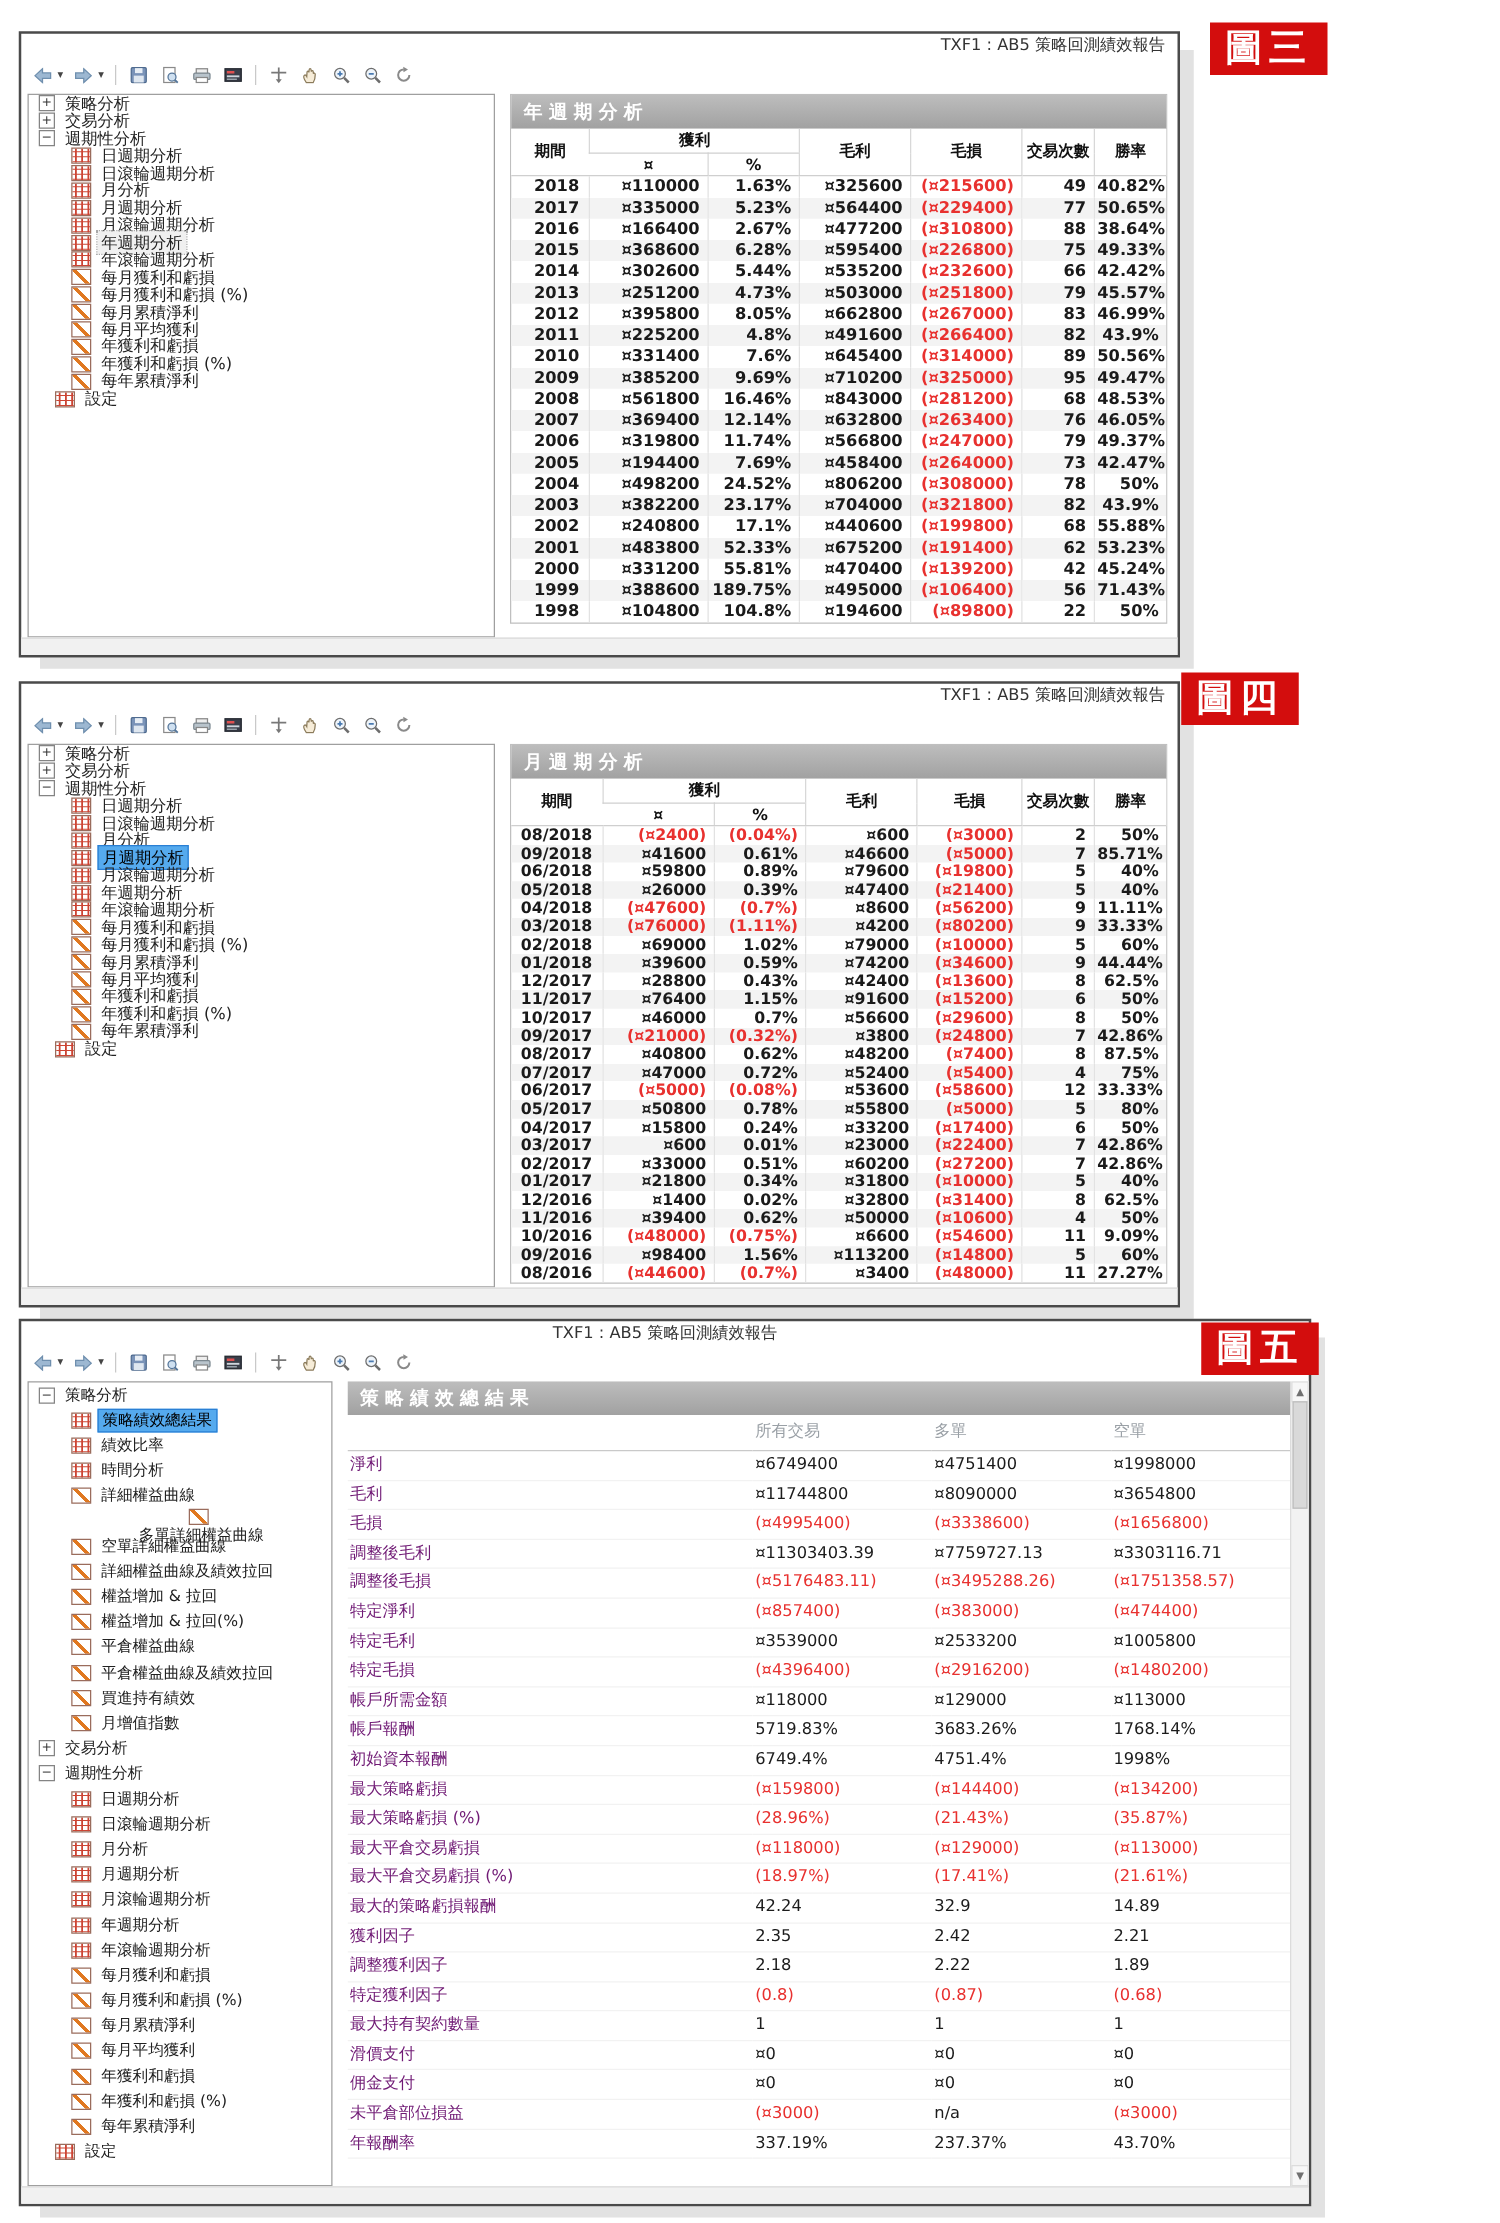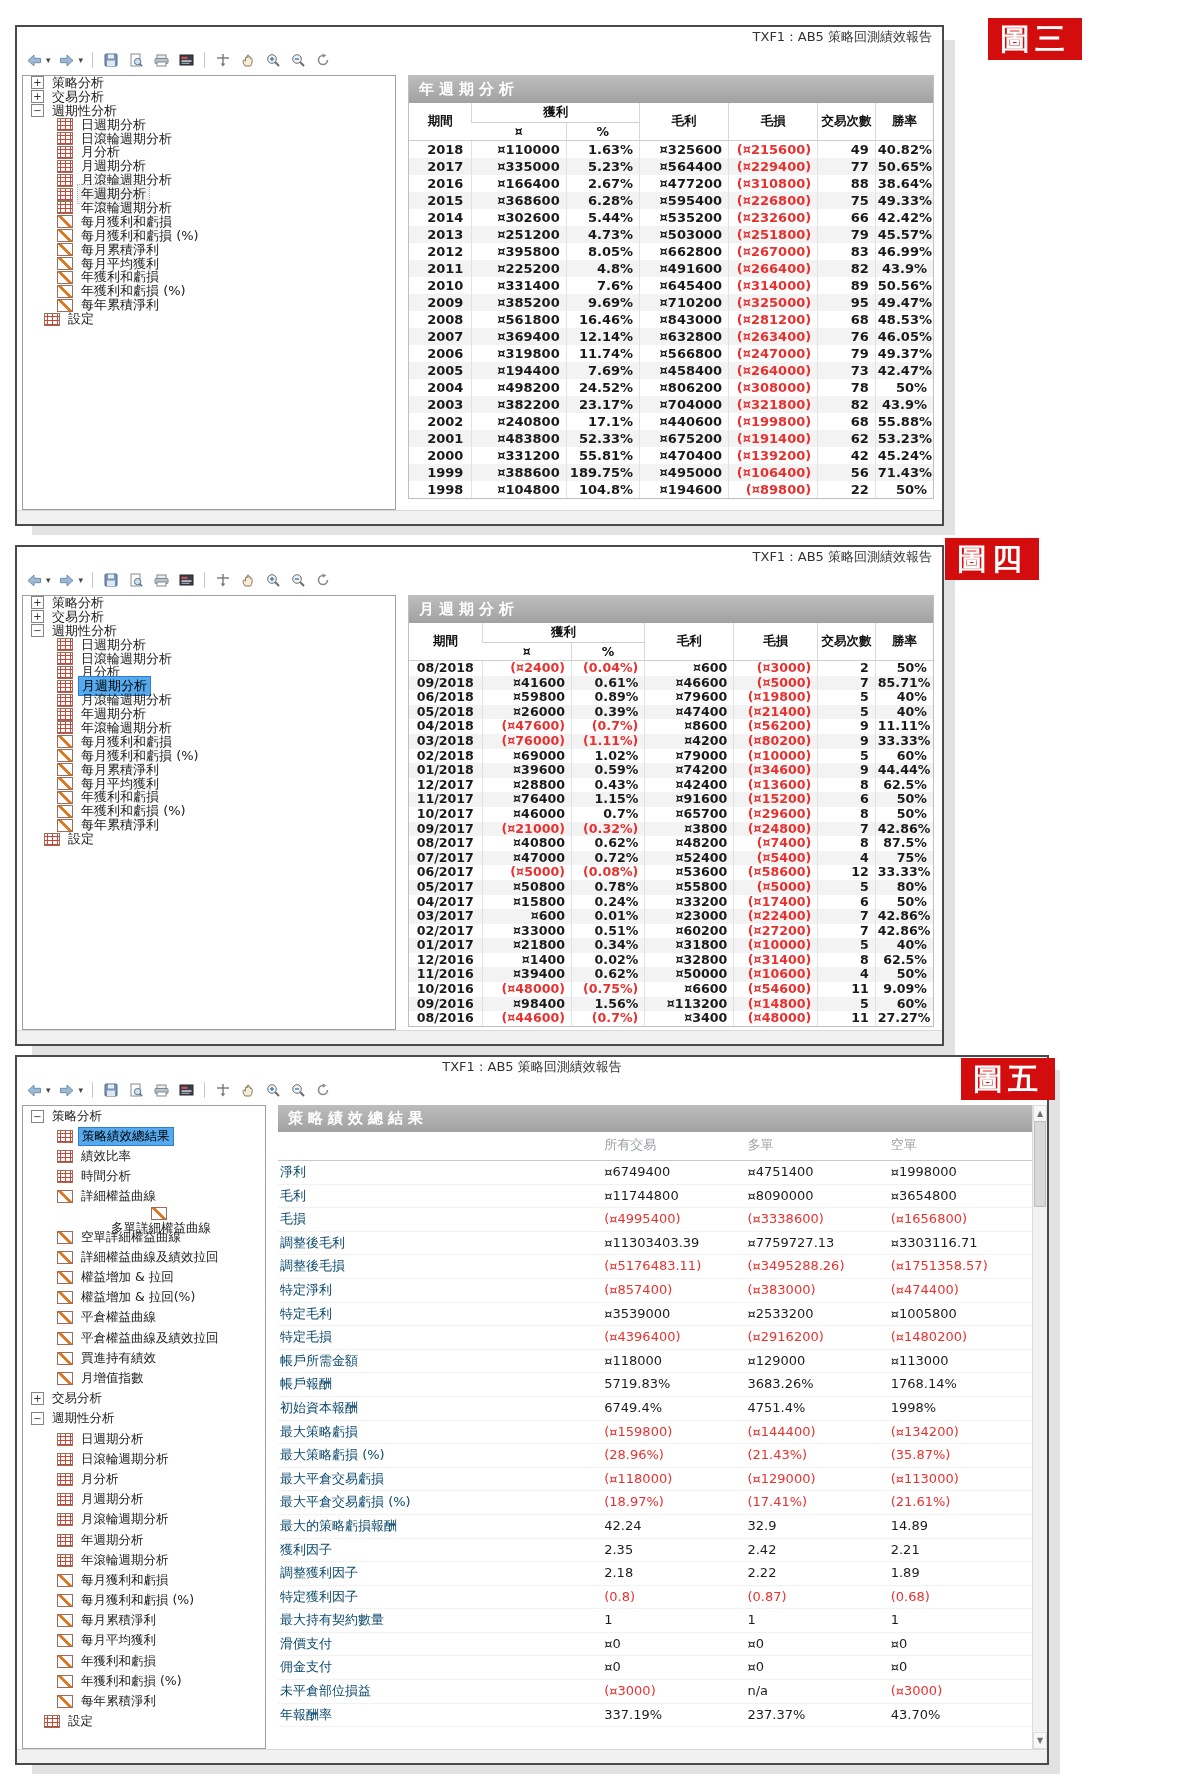--- a/index.html
+++ b/index.html
@@ -34,21 +34,21 @@
   .cycletable tbody tr:nth-child(even){background:#f3f3f3;}
   .p1row td{line-height:17px;}
   .p2row td{line-height:14.6px;font-size:12.6px;}
   .neg{color:#e8312f;}
   .statusbar{position:absolute;left:0;right:0;bottom:0;height:13px;background:#f1f1f1;border-top:1px solid #d9d9d9;}
   .badge{position:absolute;background:#d30d0d;color:#fff;font-weight:bold;font-size:30px;line-height:38px;padding:2px 12px;letter-spacing:5px;z-index:5;}
   
   .sumtable{font-size:13px;color:#1c1c1c;}
   .sumtable th{font-weight:normal;color:#9aa0a6;text-align:left;padding:4px 2px 6px 2px;border-bottom:1px solid #c9c9c9;font-size:13px;}
   .sumtable td{text-align:left;padding:0 2px;line-height:22.6px;white-space:nowrap;overflow:hidden;border-bottom:1px solid #f2f2f2;}
-  .sumtable td.lbl{color:#0c4a6e;}
+  .sumtable td.lbl{color:#701a75;}
   .vscroll{position:absolute;top:0;right:0;bottom:0;width:14px;background:#f2f2f2;border-left:1px solid #dcdcdc;}
   .varrow{height:15px;background:#f7f7f7;border:1px solid #dcdcdc;font-size:8px;color:#707070;display:flex;align-items:center;justify-content:center;cursor:pointer;}
   .varrow.down{position:absolute;bottom:0;left:0;right:0;}
   .vthumb{position:absolute;top:16px;left:1px;right:1px;height:84px;background:#d9d9d9;border:1px solid #bdbdbd;cursor:pointer;}
 </style>
 </head>
 <body>
 
 <div class="window" style="left:15px;top:25px;width:925px;height:497px;">
   <div class="wtitle right"><span>TXF1 : AB5 策略回測績效報告</span></div>
@@ -422,21 +422,21 @@
                 <td>22</td>
                 <td>50%</td>
               </tr>
             </tbody>
         </table>
       </div>
     </div>
   </div>
   <div class="statusbar"></div>
 </div>
-<div class="badge" style="left:988px;top:18px;">圖三</div>
+<div class="badge" style="left:968px;top:18px;">圖三</div>
 
 <div class="window" style="left:15px;top:545px;width:925px;height:497px;">
   <div class="wtitle right"><span>TXF1 : AB5 策略回測績效報告</span></div>
   <div class="toolbar">
   <span class="tbtn">
         <svg width="15" height="13" viewBox="0 0 15 13">
           <path d="M7 1 L1 6.5 L7 12 V8.7 H13.5 V4.3 H7 Z" fill="#9db8d2" stroke="#6f8fae"></path>
         </svg>
       </span>
   <span class="tcaret">▾</span>
@@ -701,21 +701,21 @@
                 <td>1.15%</td>
                 <td>¤91600</td>
                 <td class="neg">(¤15200)</td>
                 <td>6</td>
                 <td>50%</td>
               </tr>
               <tr>
                 <td>10/2017</td>
                 <td>¤46000</td>
                 <td>0.7%</td>
-                <td>¤65700</td>
+                <td>¤56600</td>
                 <td class="neg">(¤29600)</td>
                 <td>8</td>
                 <td>50%</td>
               </tr>
               <tr>
                 <td>09/2017</td>
                 <td class="neg">(¤21000)</td>
                 <td class="neg">(0.32%)</td>
                 <td>¤3800</td>
                 <td class="neg">(¤24800)</td>

